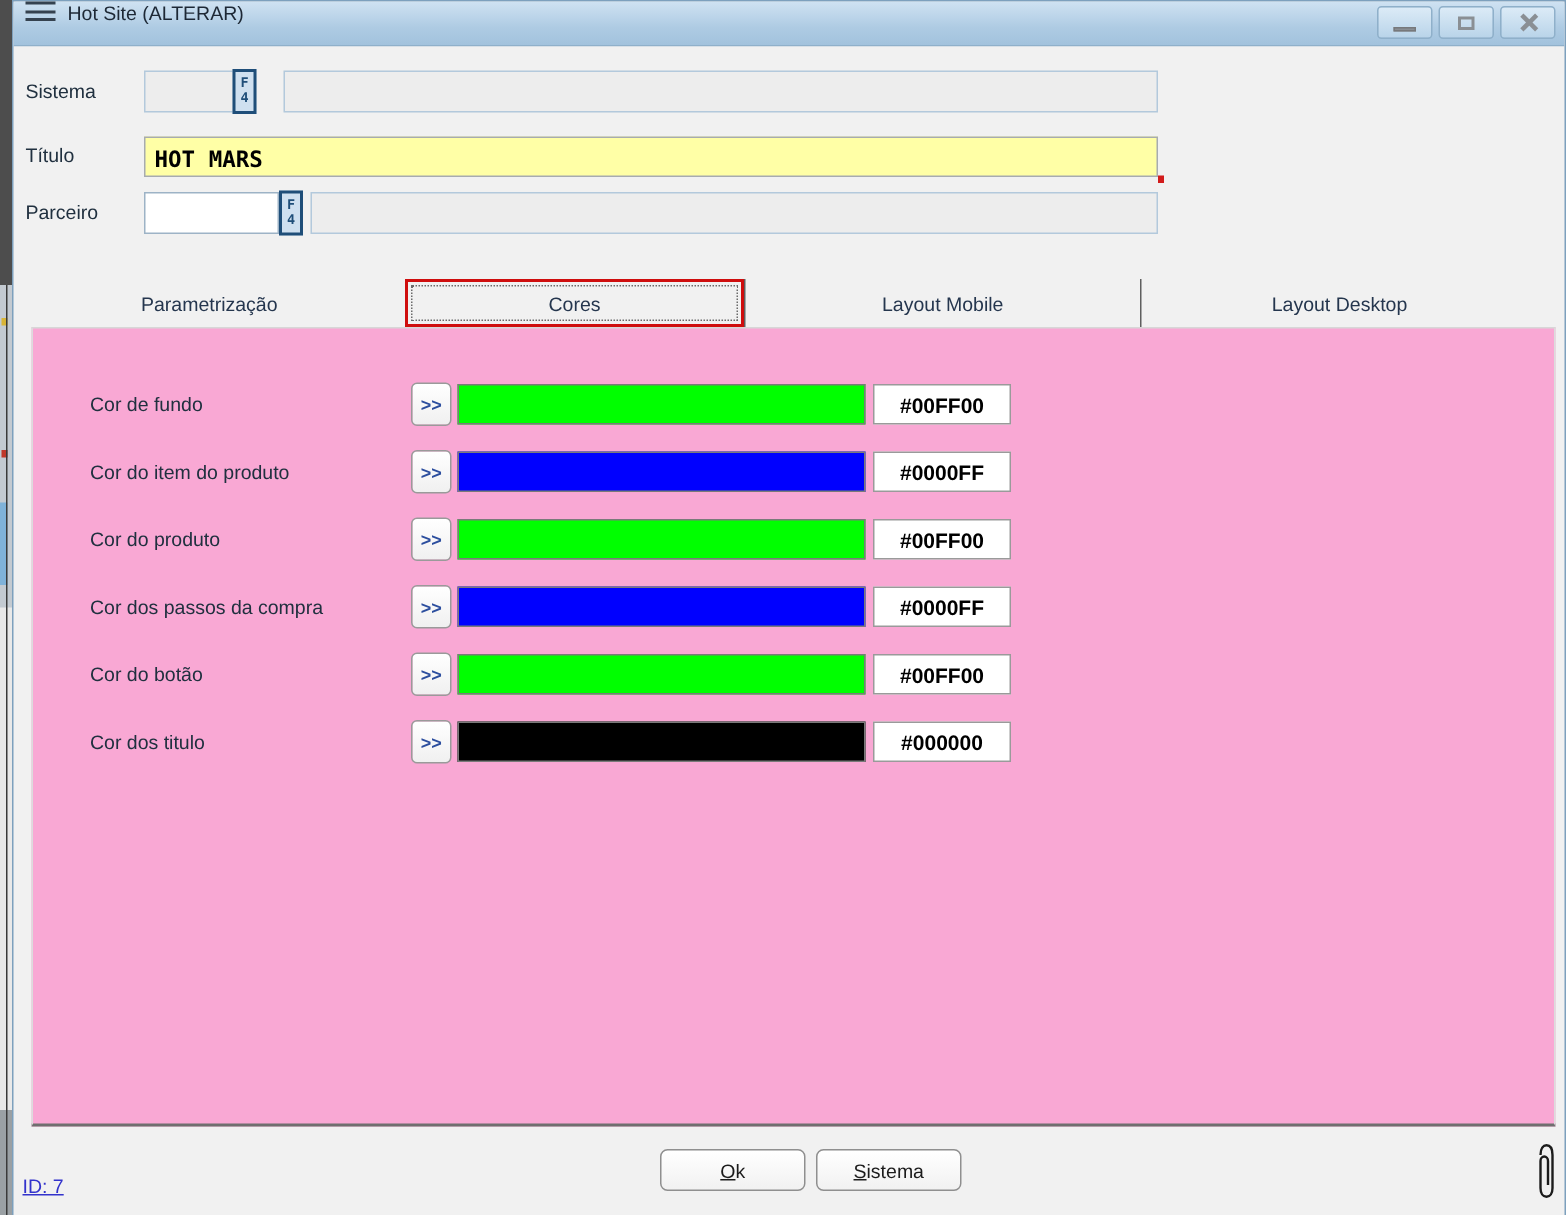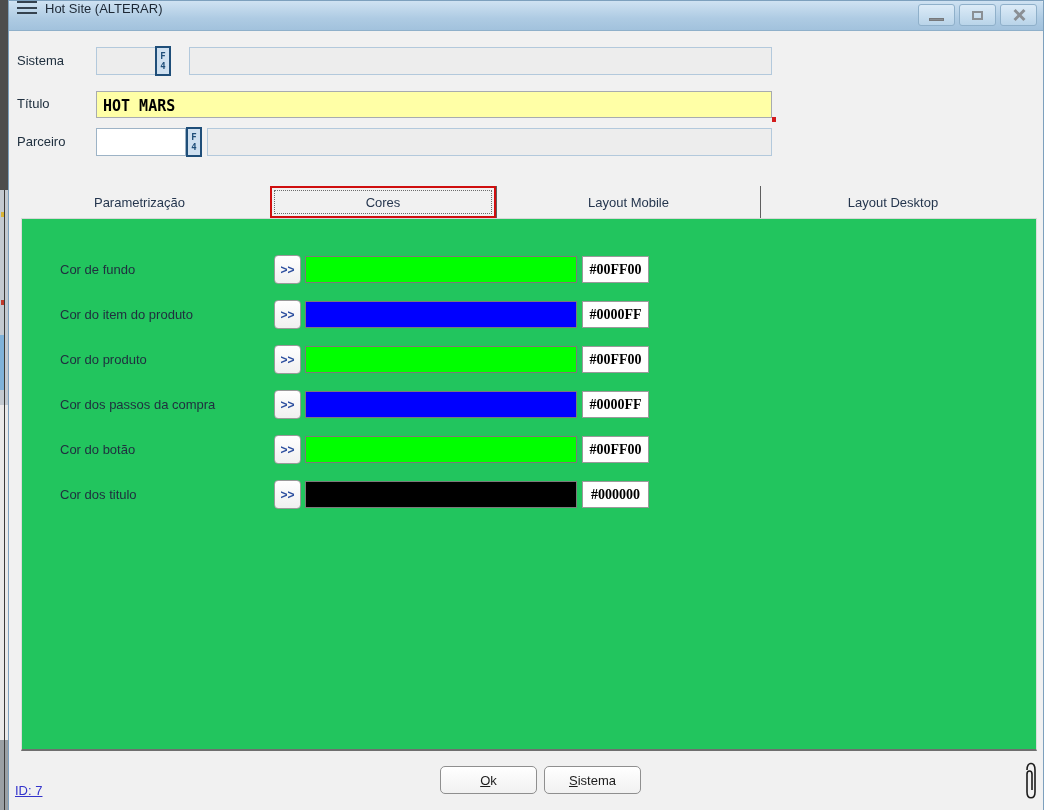--- a/index.html
+++ b/index.html
@@ -54,30 +54,30 @@
           grid-template-columns:261px 226px 264px 1fr; }
   .tab { position:relative; display:flex; align-items:center; justify-content:center;
          font-size:13px; color:#25364e; cursor:pointer; }
   .tab.sep { border-left:1px solid #5f5f5f; }
   .tab.selected { border:2px solid #cf0e0e; }
   .tab.selected:after { content:""; position:absolute; left:2px; right:2px; top:2px; bottom:2px; border:1px dotted #6b6b6b; }
 
   
   .panel { position:absolute; left:12px; top:217px; width:1016px; height:533px;
            border-top:1px solid #d7d7d7; border-left:1px solid #dcdcdc; border-right:1px solid #dcdcdc;
-           border-bottom:2px solid #6f6f6f; background:#22c55e; }
+           border-bottom:2px solid #6f6f6f; background:#f9a8d4; }
   .color-row { position:absolute; left:0; width:100%; height:30px; }
   .row-label { position:absolute; left:38px; top:7px; font-size:13px; color:#20303f; }
   .picker-btn { position:absolute; left:252px; top:0; width:27px; height:29px;
                 border:1px solid #9a9a9a; border-radius:4px; background:linear-gradient(#ffffff,#f0f0f0);
                 color:#2c4e9e; font-weight:700; font-size:12px; cursor:pointer;
                 font-family:"Liberation Sans", sans-serif; }
   .swatch { position:absolute; left:283px; top:1px; width:272px; height:27px; border:1px solid #7a7a7a; cursor:pointer; }
-  .hex-box { position:absolute; left:560px; top:1px; width:67px; height:27px; background:#ffffff;
-             border:1px solid #9a9a9a; font-family:Liberation Serif, serif; font-weight:700;
+  .hex-box { position:absolute; left:560px; top:1px; width:92px; height:27px; background:#ffffff;
+             border:1px solid #9a9a9a; font-family:Liberation Sans, sans-serif; font-weight:700;
              font-size:14px; color:#000; display:flex; align-items:center; justify-content:center; }
 
   
   .btn { position:absolute; height:28px; width:97px; border:1px solid #8f8f8f; border-radius:5px;
          background:linear-gradient(#ffffff,#f1f1f1); font-size:13px; color:#1c1c1c; cursor:pointer;
          font-family:"Liberation Sans", sans-serif; }
   .btn span { display:inline-block; }
   .btn span::first-letter { text-decoration:underline; }
   .id-link { position:absolute; left:6px; top:782px; font-size:13px; text-decoration:underline; cursor:pointer; }
   .paperclip { position:absolute; left:1014px; top:760px; width:16px; height:40px; }

